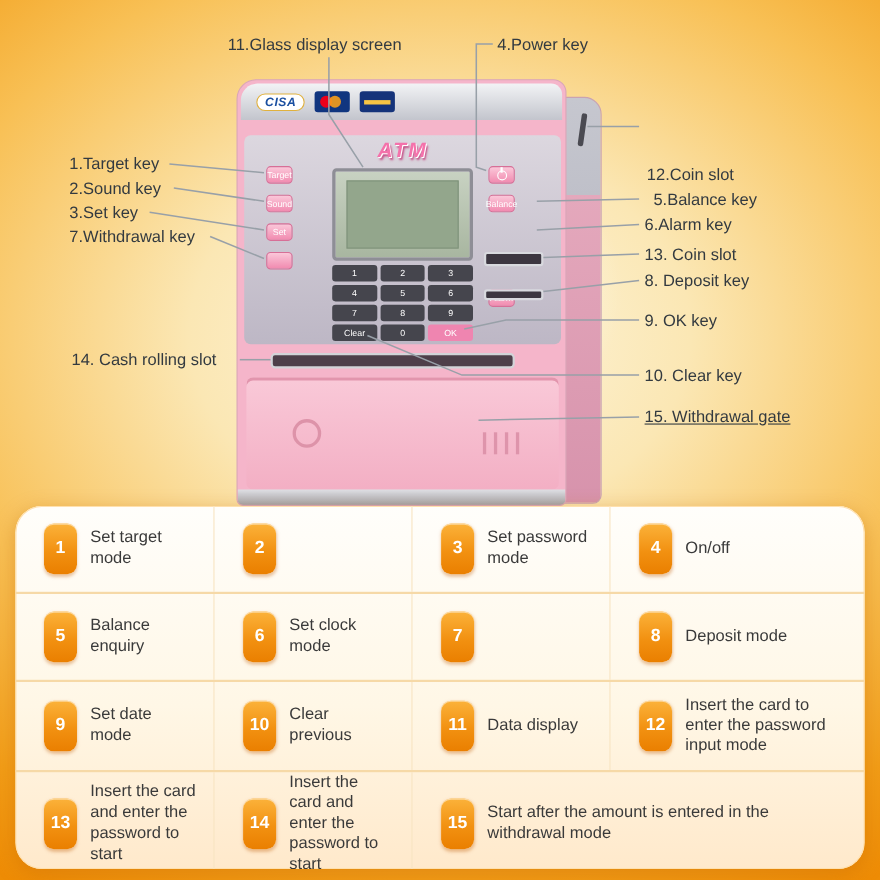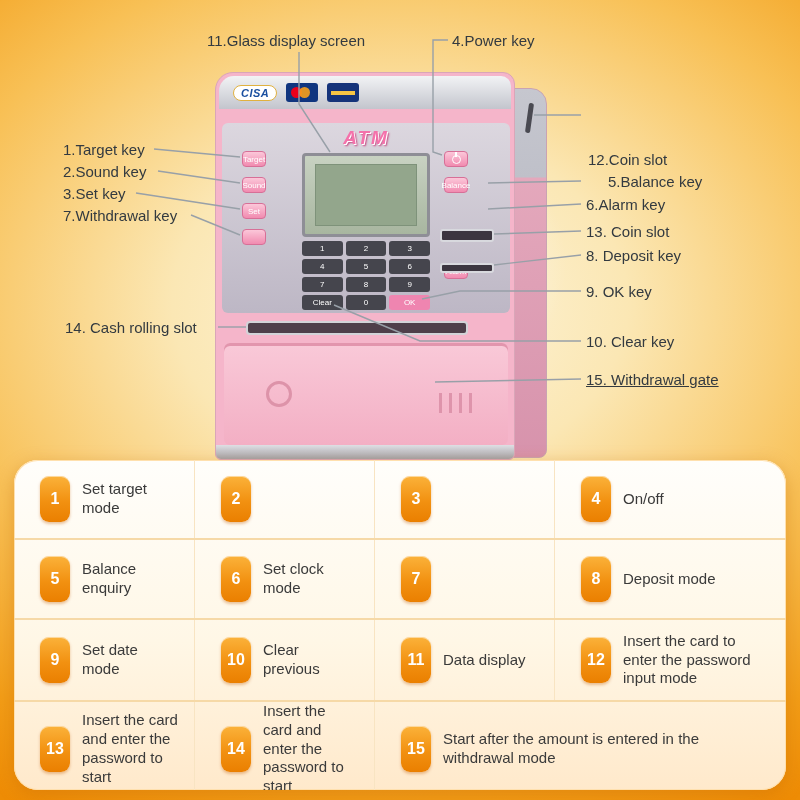--- a/index.html
+++ b/index.html
@@ -158,40 +158,41 @@
     <polyline points="581,379 435,382"></polyline>
   </svg>
 
   <div class="callout" style="left:207px; top:32px;">11.Glass display screen</div>
   <div class="callout" style="left:452px; top:32px;">4.Power key</div>
   <div class="callout" style="left:588px; top:107px;margin-top:44px;">12.Coin slot</div>
   <div class="callout" style="left:63px;  top:141px;">1.Target key</div>
   <div class="callout" style="left:63px;  top:163px;">2.Sound key</div>
   <div class="callout" style="left:63px;  top:185px;">3.Set key</div>
   <div class="callout" style="left:63px;  top:207px;">7.Withdrawal key</div>
-  <div class="callout" style="left:608px; top:173px;">5.Balance key</div>
+  <div class="callout" style="left:594px; top:173px;">5.Balance key</div>
   <div class="callout" style="left:586px; top:196px;">6.Alarm key</div>
   <div class="callout" style="left:586px; top:223px;">13. Coin slot</div>
   <div class="callout" style="left:586px; top:247px;">8. Deposit key</div>
   <div class="callout" style="left:586px; top:283px;">9. OK key</div>
   <div class="callout" style="left:586px; top:333px;">10. Clear key</div>
   <div class="callout" style="left:65px;  top:319px;">14. Cash rolling slot</div>
   <div class="callout" style="left:586px; top:371px;text-decoration:underline;">15. Withdrawal gate</div>
 
   <div class="features-card">
     <div class="frow r1">
       <div class="fcell">
         <span class="badge">1</span>
         <span class="ftext">Set target mode</span>
       </div>
       <div class="fcell">
         <span class="badge">2</span>
       </div>
       <div class="fcell">
         <span class="badge">3</span>
+        <span class="ftext">Set password mode</span>
       </div>
       <div class="fcell">
         <span class="badge">4</span>
         <span class="ftext">On/off</span>
       </div>
     </div>
     <div class="frow r2">
       <div class="fcell">
         <span class="badge">5</span>
         <span class="ftext">Balance enquiry</span>

